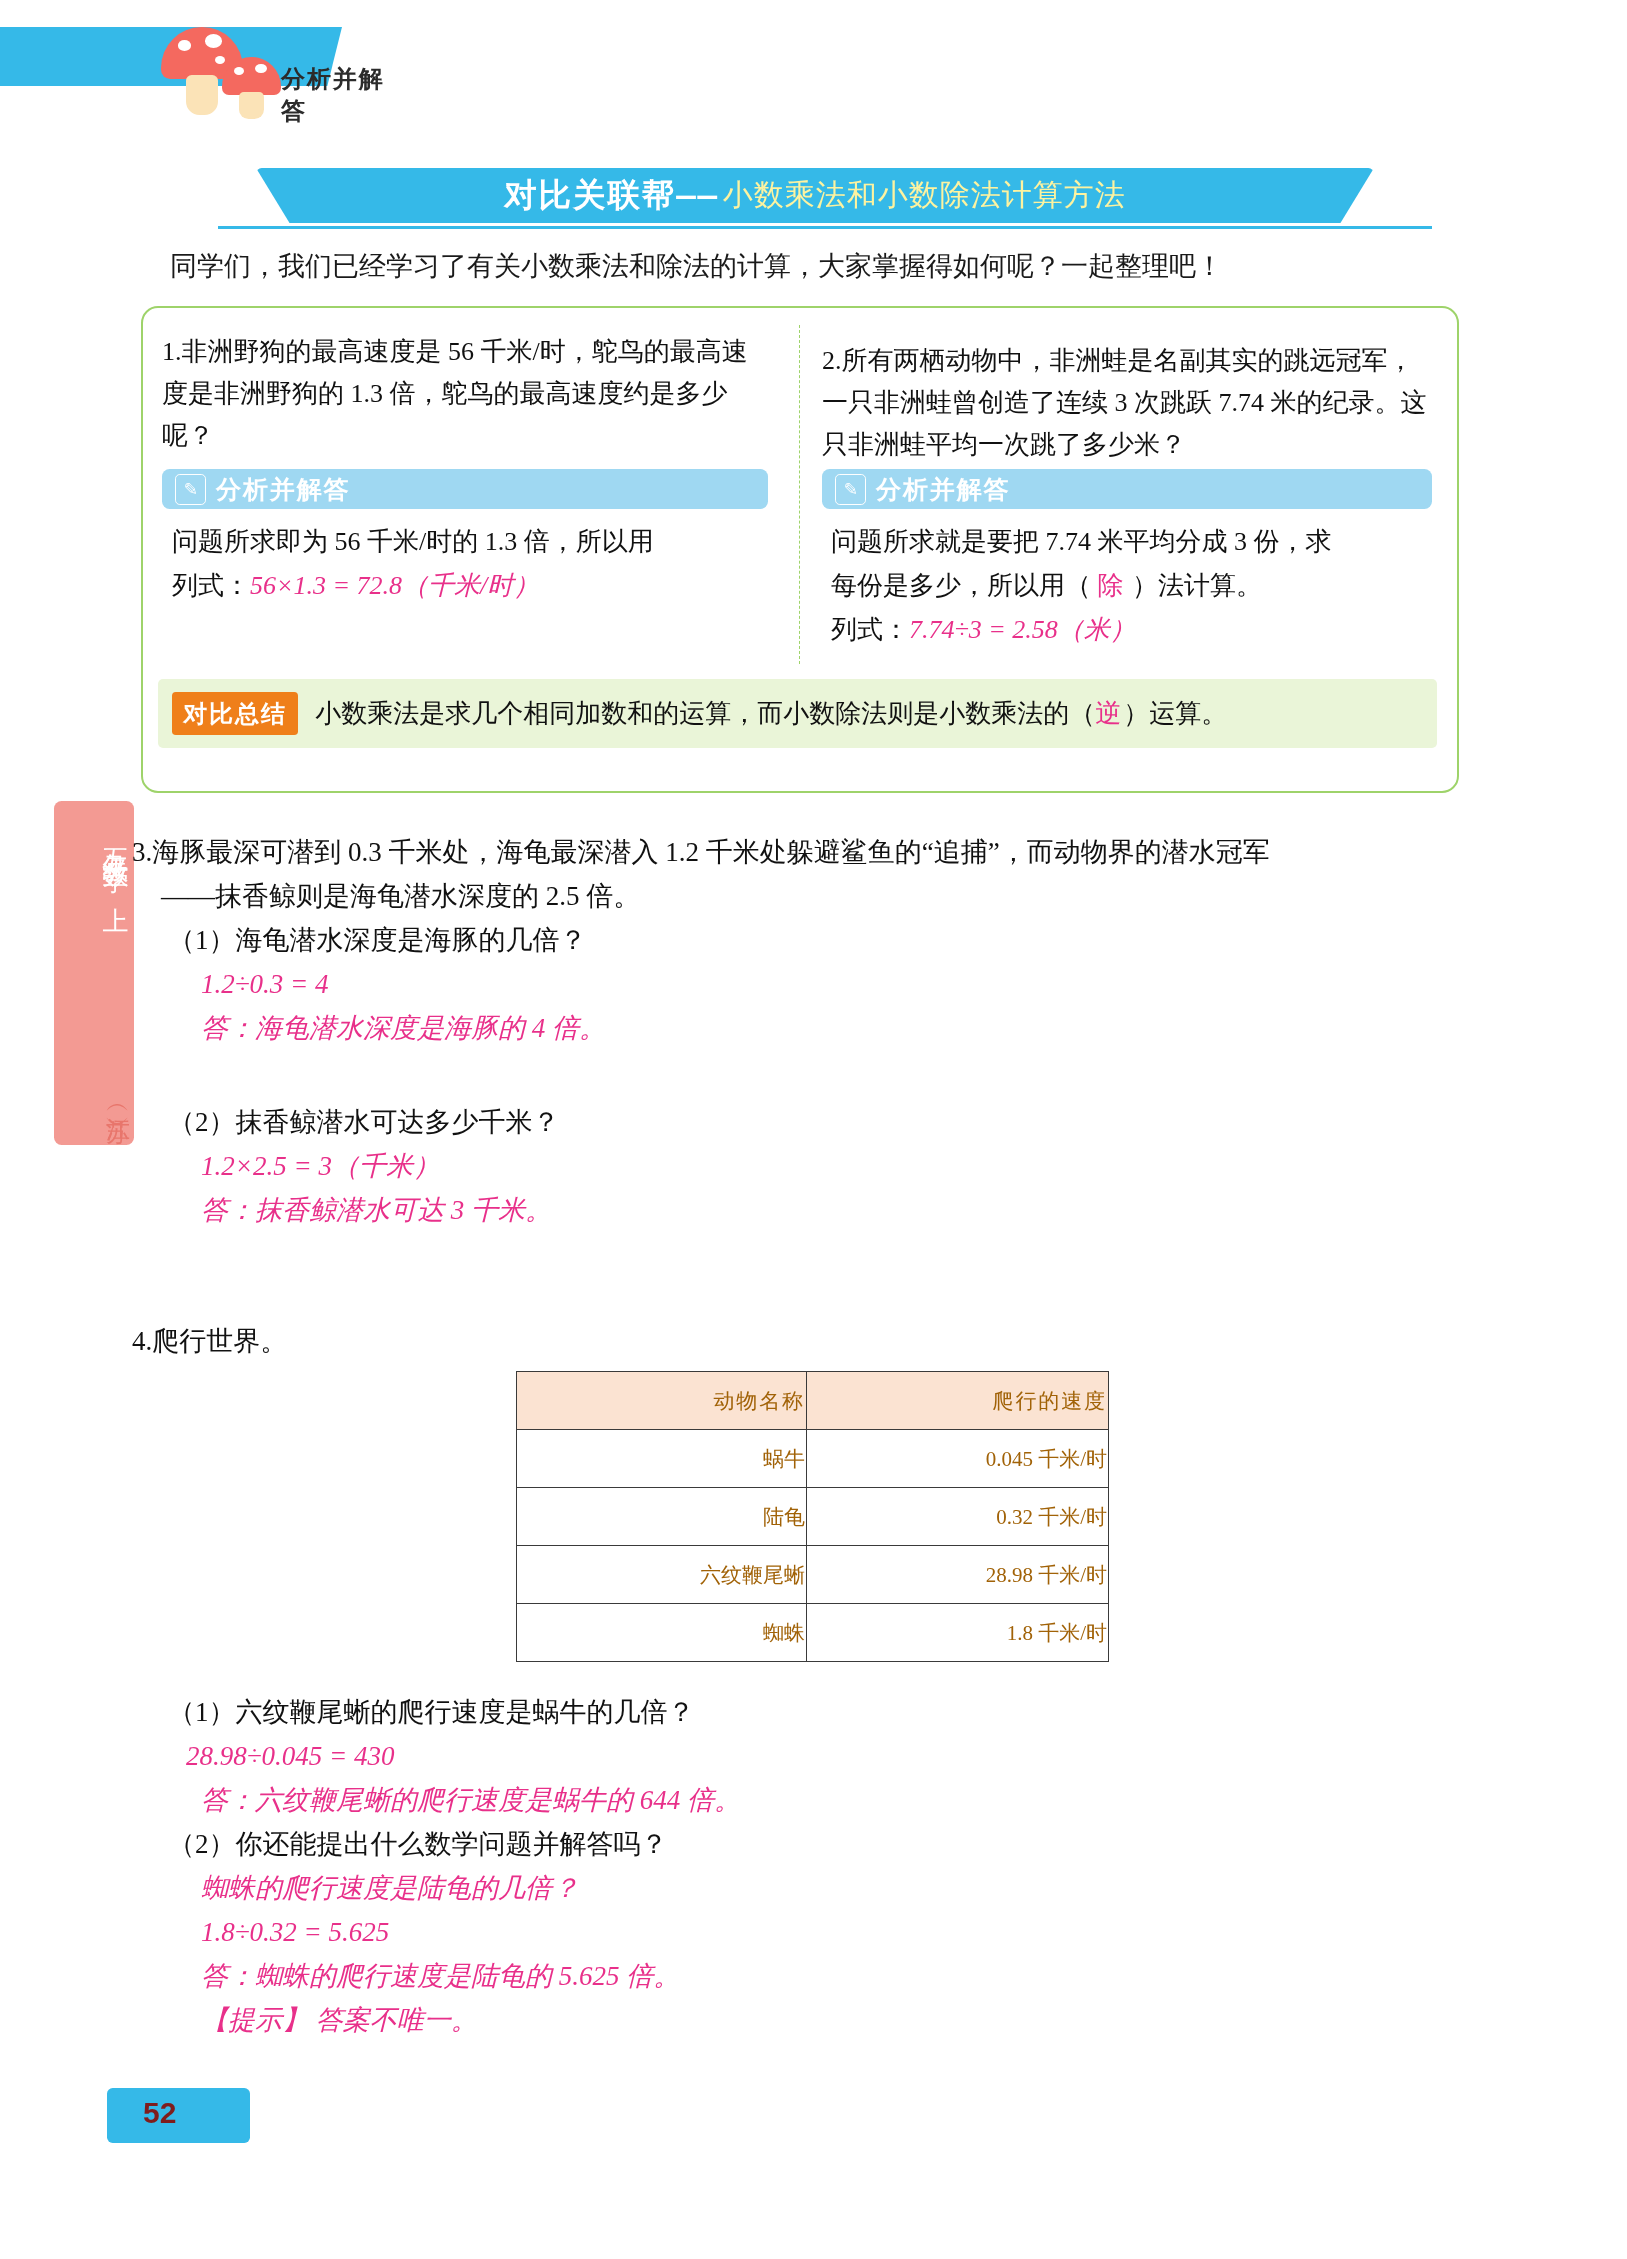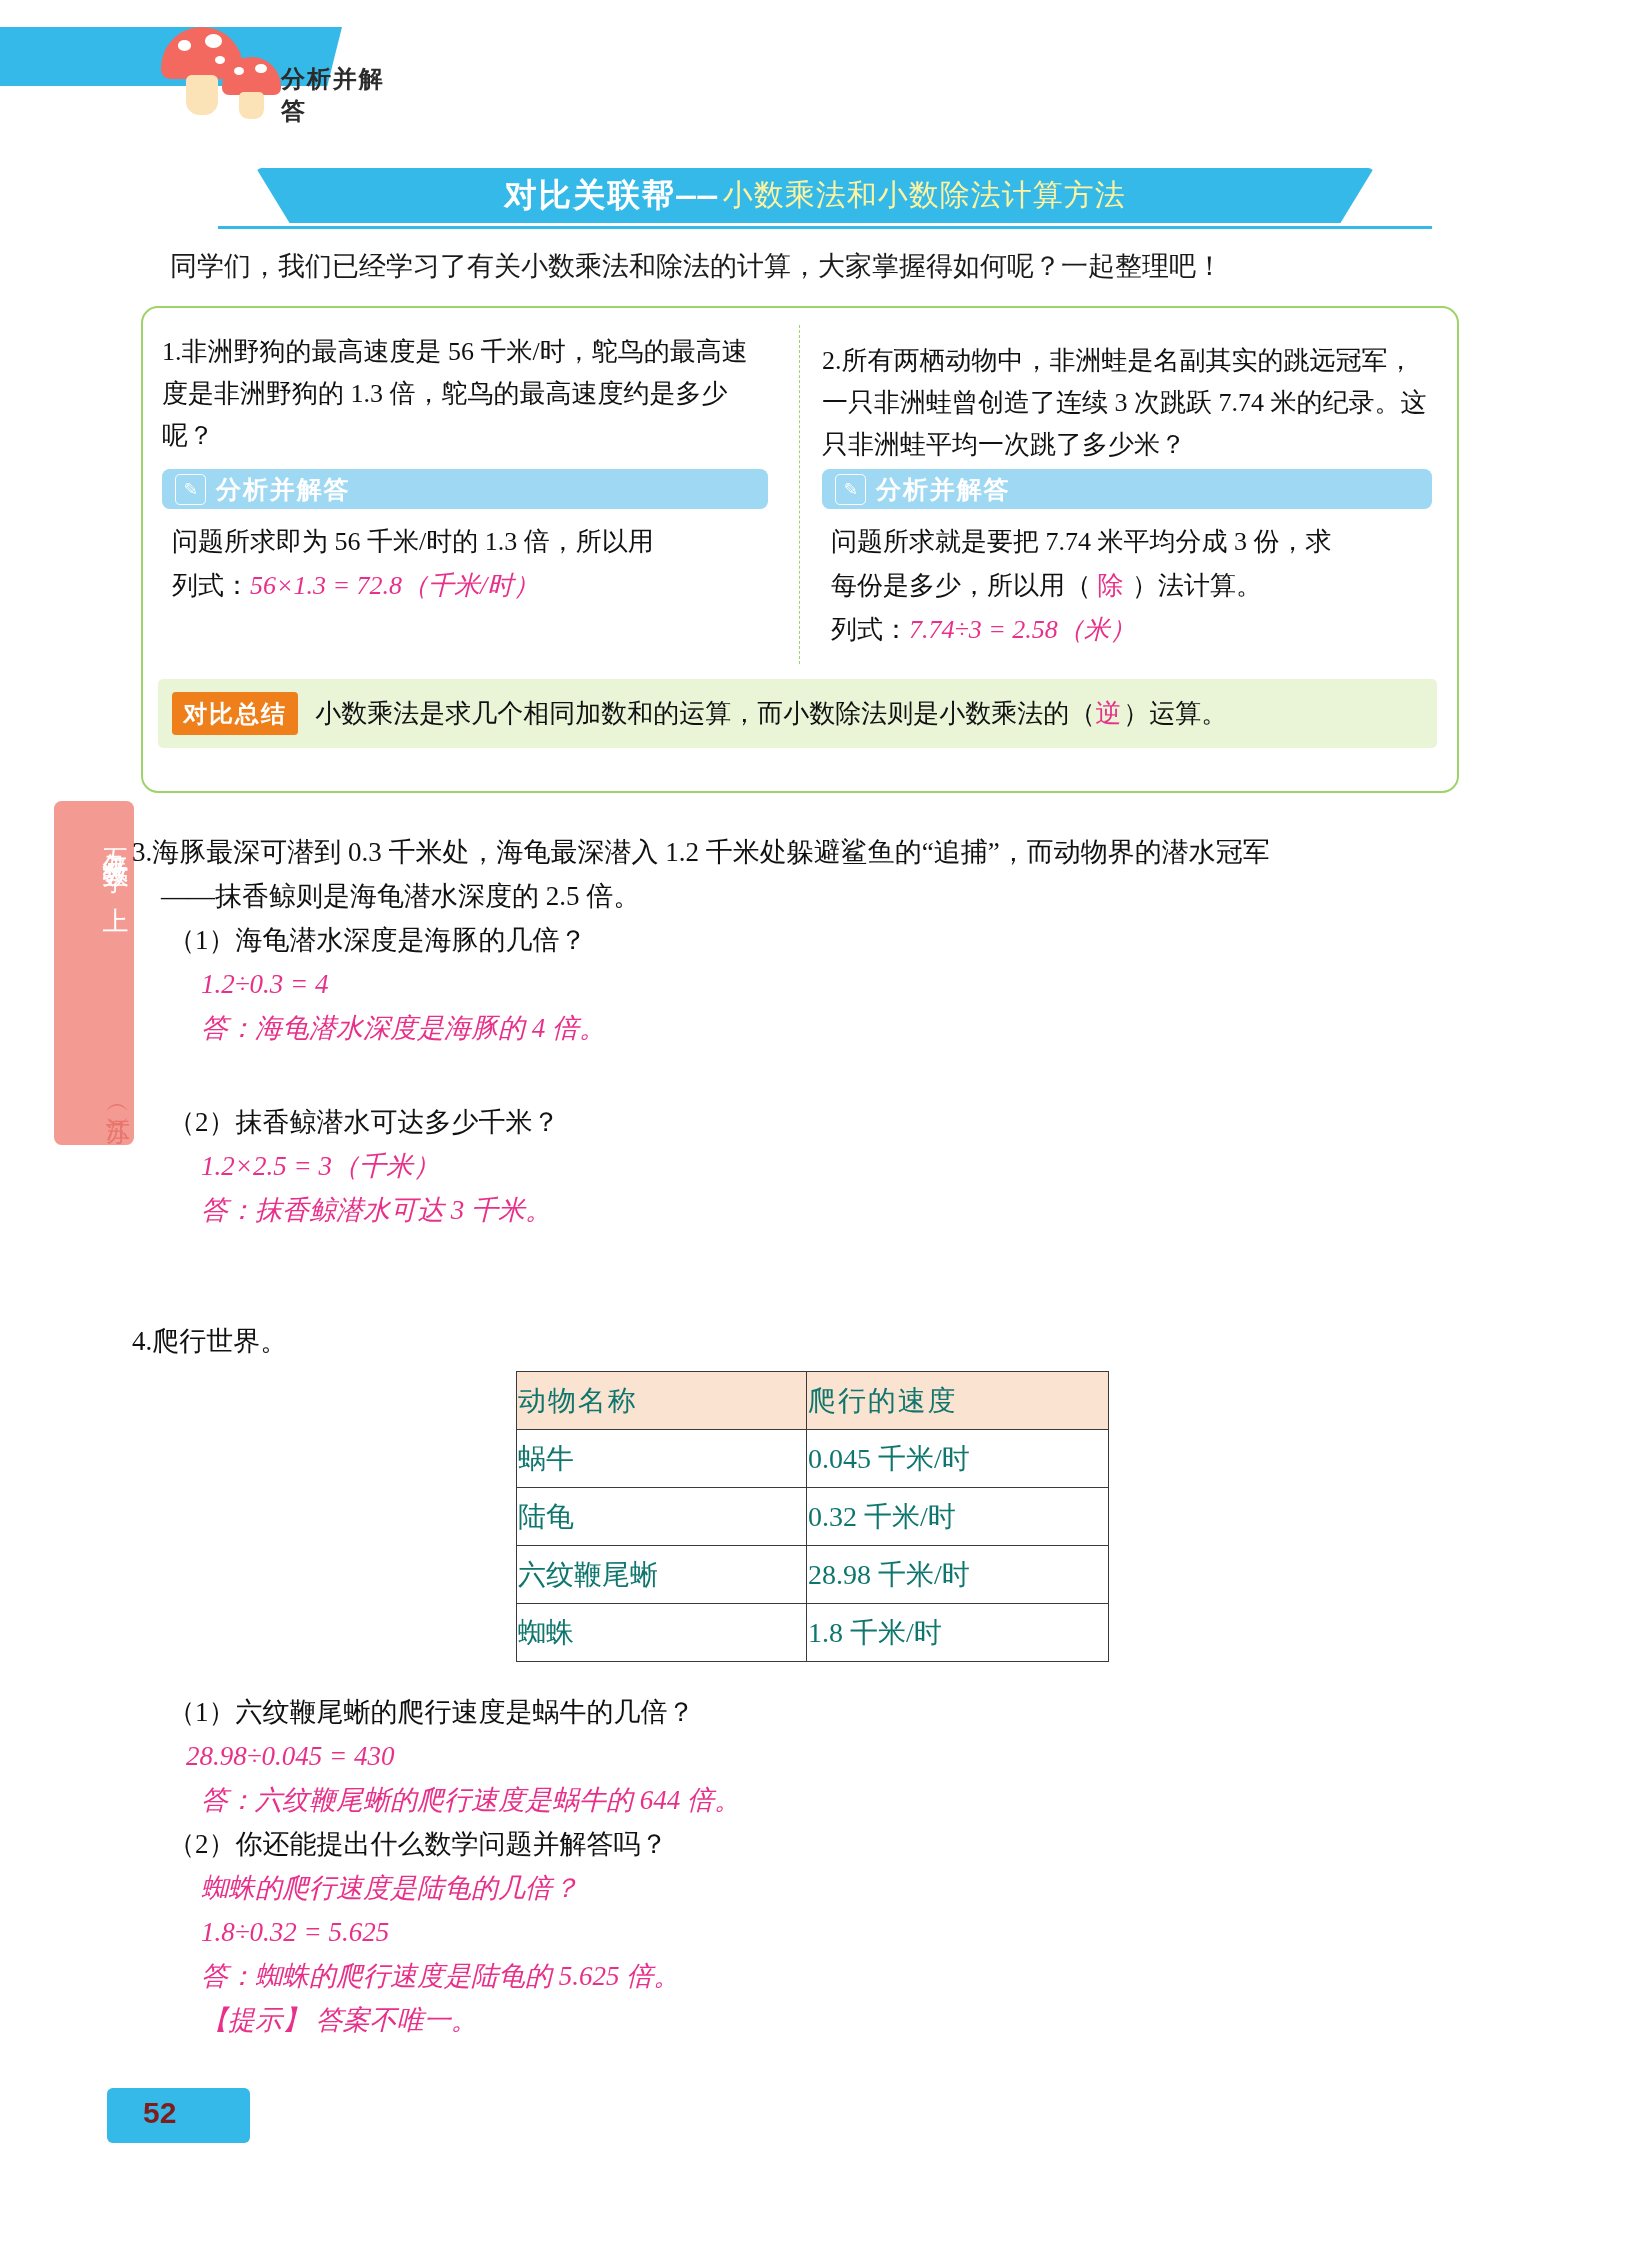--- a/index.html
+++ b/index.html
@@ -164,22 +164,22 @@
   .sub{padding-left:36px;}
   .ansit{color:#e8308a; font-style:italic;}
 
   
   .tbl{
     position:absolute; left:516px; top:1371px; width:593px;
     border-collapse:collapse;
   }
   .tbl td,.tbl th{
     border:1.9px solid #3a3a3a;
-    height:55px; text-align:left;
-    font-size:28px; color:#0f766e;
+    height:55px; text-align:right;
+    font-size:21px; color:#a16207;
     font-family:"Liberation Serif", serif;
   }
   .tbl th{background:#fbe3d2; font-weight:normal; letter-spacing:1.9px;}
   .tbl td:first-child,.tbl th:first-child{width:287px;}
   .foot-blue{
     position:absolute; left:107px; bottom:117px; width:143px; height:55px;
     background:#35b9e8; border-radius:5.7px;
   }
   .pagenum{
     position:absolute; left:143px; bottom:130px;

